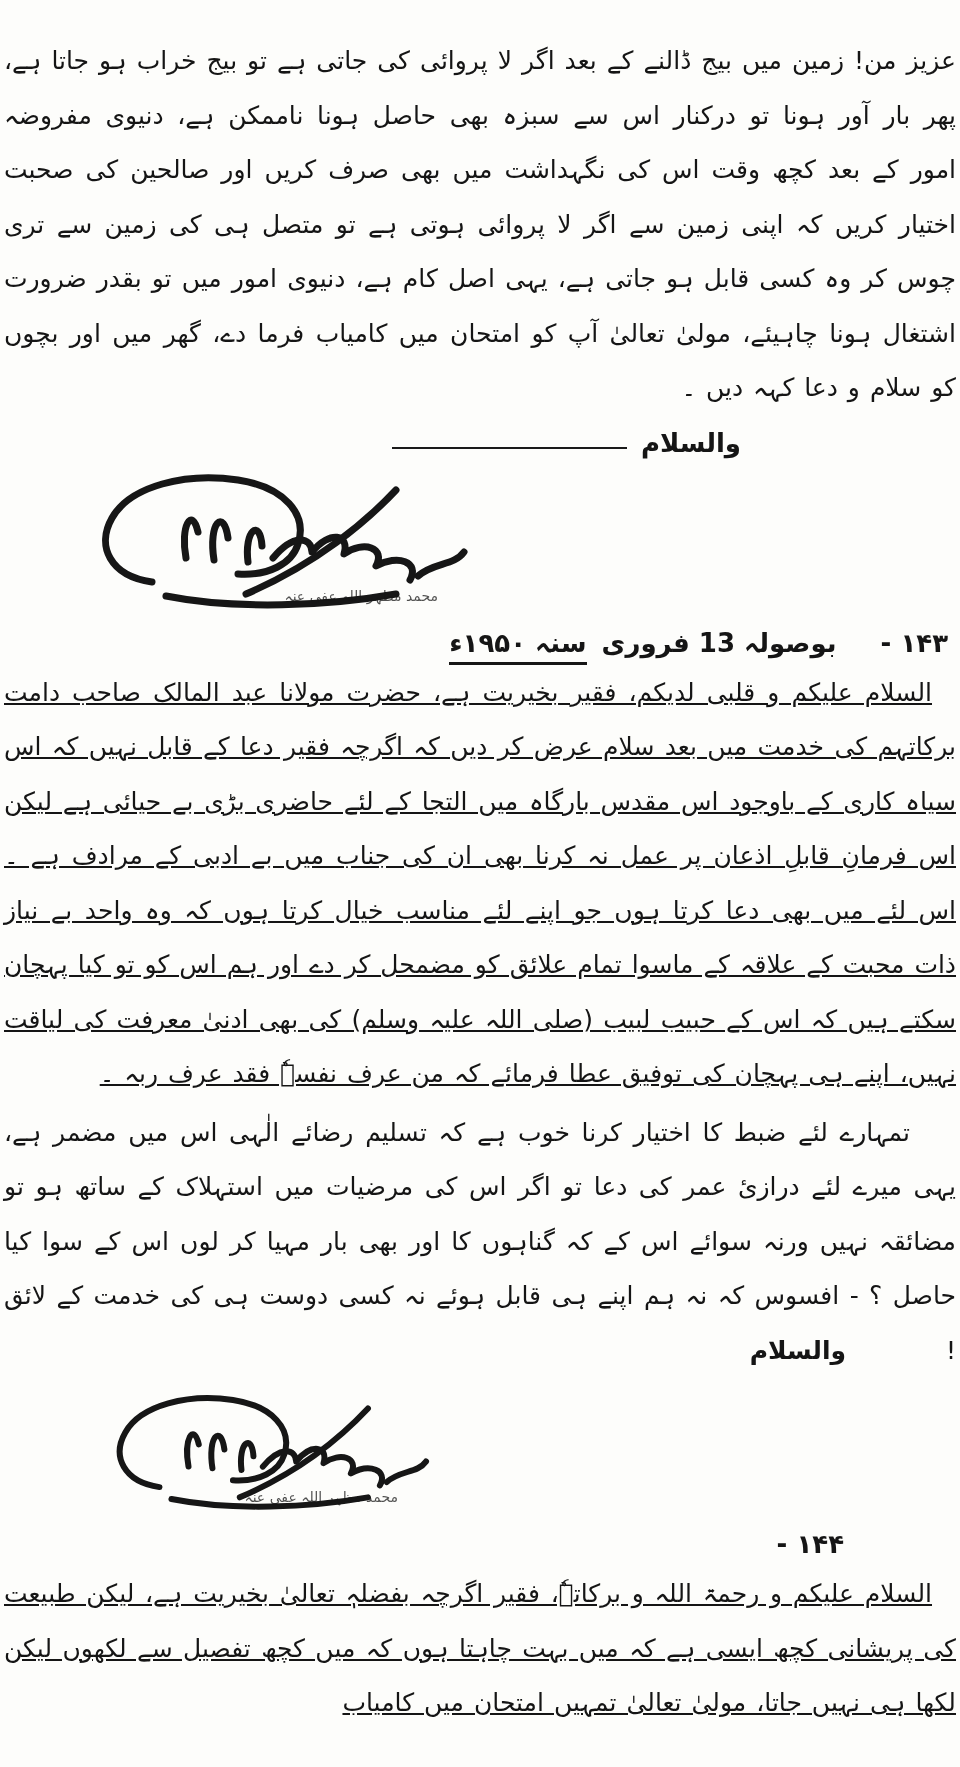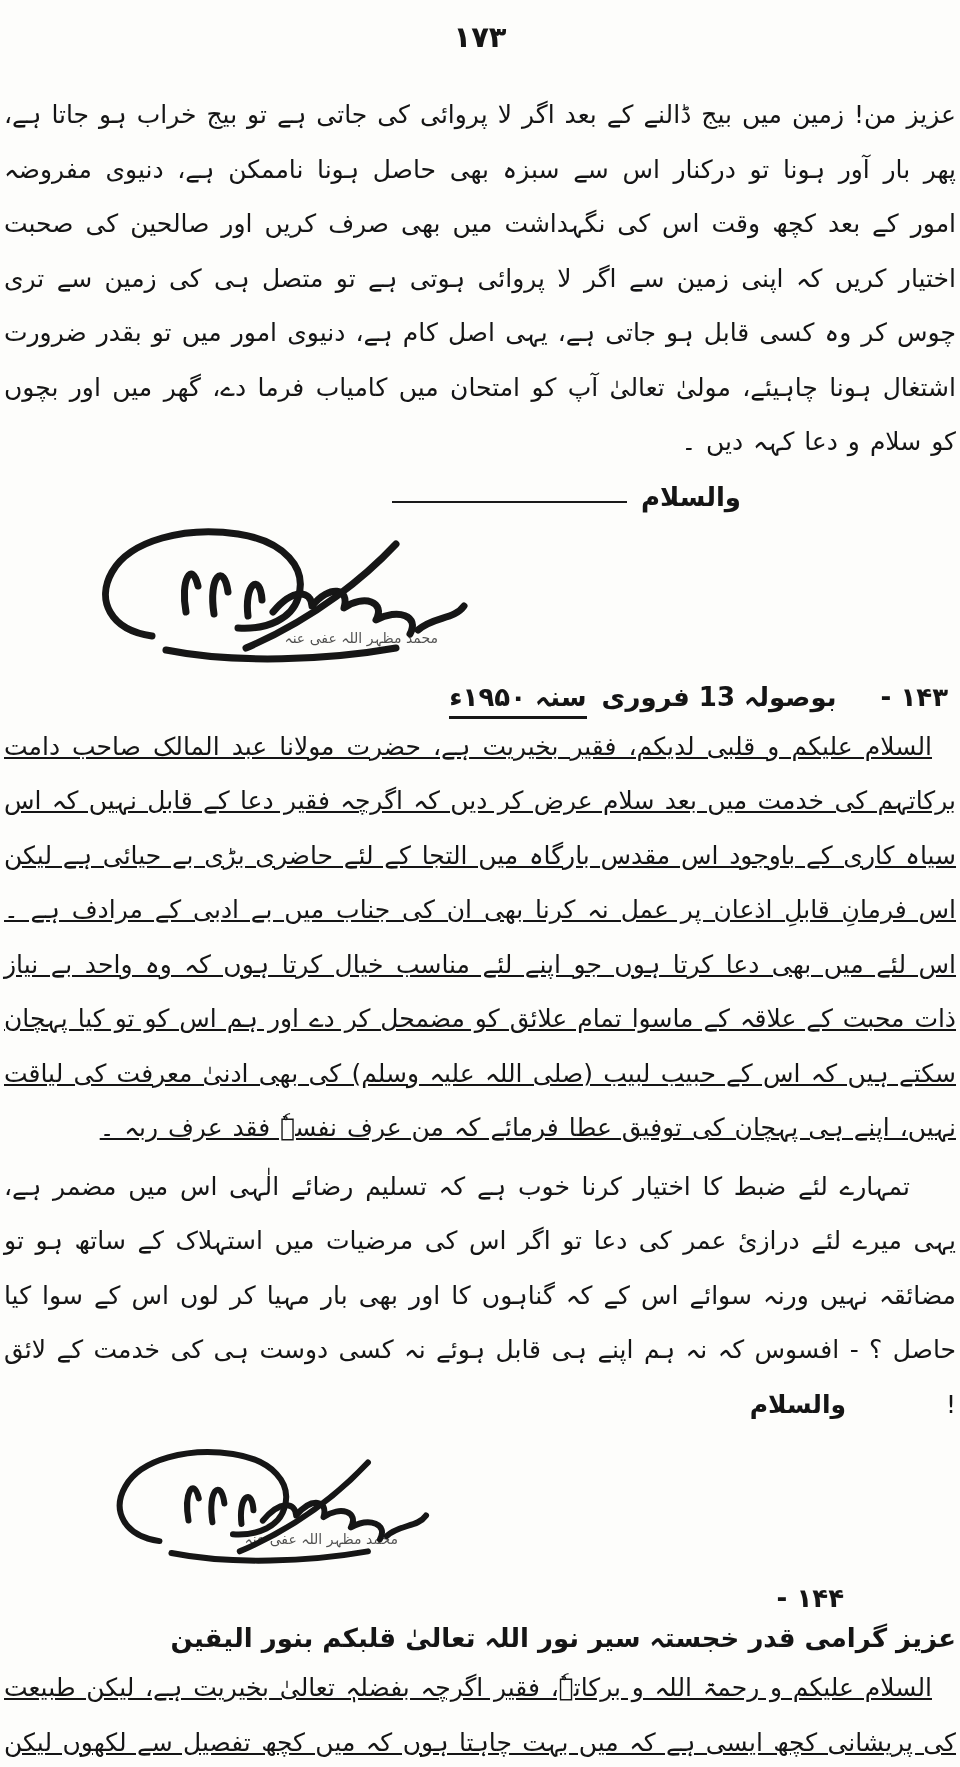--- a/index.html
+++ b/index.html
@@ -44,21 +44,21 @@
     width:235px;
     height:0;
     border-top:2px solid #1a1a1a;
     margin-top:10px;
   }
   .sig-block{position:relative;}
   .sig-1{margin:6px 478px 2px 0;width:412px;}
   .sig-2{margin:8px 518px 2px 0;width:352px;}
   .sig-reading{
     position:absolute;
-    bottom:20px;right:40px;
+    bottom:8px;right:40px;
     font-size:14px;
     opacity:.75;
     white-space:nowrap;
     margin-top:20px;
   }
   .letter-heading{
     display:flex;
     align-items:baseline;
     margin-top:16px;
     font-size:26px;
@@ -86,21 +86,20 @@
     margin-right:90px;
   }
   .b144{margin-top:8px;}
   svg.sig{display:block;}
 </style>
 </head>
 <body>
 
 <div class="page">
 
-  <div class="page-number">۱۷۳</div>
 
   <div class="para p1">عزیز من! زمین میں بیج ڈالنے کے بعد اگر لا پروائی کی جاتی ہے تو بیج خراب ہو جاتا ہے، پھر بار آور ہونا تو درکنار اس سے سبزہ بھی حاصل ہونا ناممکن ہے، دنیوی مفروضہ امور کے بعد کچھ وقت اس کی نگہداشت میں بھی صرف کریں اور صالحین کی صحبت اختیار کریں کہ اپنی زمین سے اگر لا پروائی ہوتی ہے تو متصل ہی کی زمین سے تری چوس کر وہ کسی قابل ہو جاتی ہے، یہی اصل کام ہے، دنیوی امور میں تو بقدر ضرورت اشتغال ہونا چاہیئے، مولیٰ تعالیٰ آپ کو امتحان میں کامیاب فرما دے، گھر میں اور بچوں کو سلام و دعا کہہ دیں ۔</div>
 
   <div class="valediction-row">
     <span>والسلام</span>
     <span class="valediction-rule"></span>
   </div>
 
   <div class="sig-block sig-1">
     <svg class="sig" width="412" height="148" viewBox="0 0 412 148">
@@ -141,17 +140,16 @@
     <svg class="sig" width="352" height="127" viewBox="0 0 412 148">
       <use href="#sig-art"></use>
     </svg>
     <span class="sig-reading">محمد مظہر اللہ عفی عنہ</span>
   </div>
 
   <div class="letter-heading h144">
     <span>۱۴۴ -</span>
   </div>
 
-  <div class="salutation">عزیز گرامی قدر خجستہ سیر نور اللہ تعالیٰ قلبکم بنور الیقین</div>
 
   <div class="para indent-sm b144">السلام علیکم و رحمۃ اللہ و برکاتہٗ، فقیر اگرچہ بفضلہٖ تعالیٰ بخیریت ہے، لیکن طبیعت کی پریشانی کچھ ایسی ہے کہ میں بہت چاہتا ہوں کہ میں کچھ تفصیل سے لکھوں لیکن لکھا ہی نہیں جاتا، مولیٰ تعالیٰ تمہیں امتحان میں کامیاب</div>
 
 </div>
 
 </body></html>

